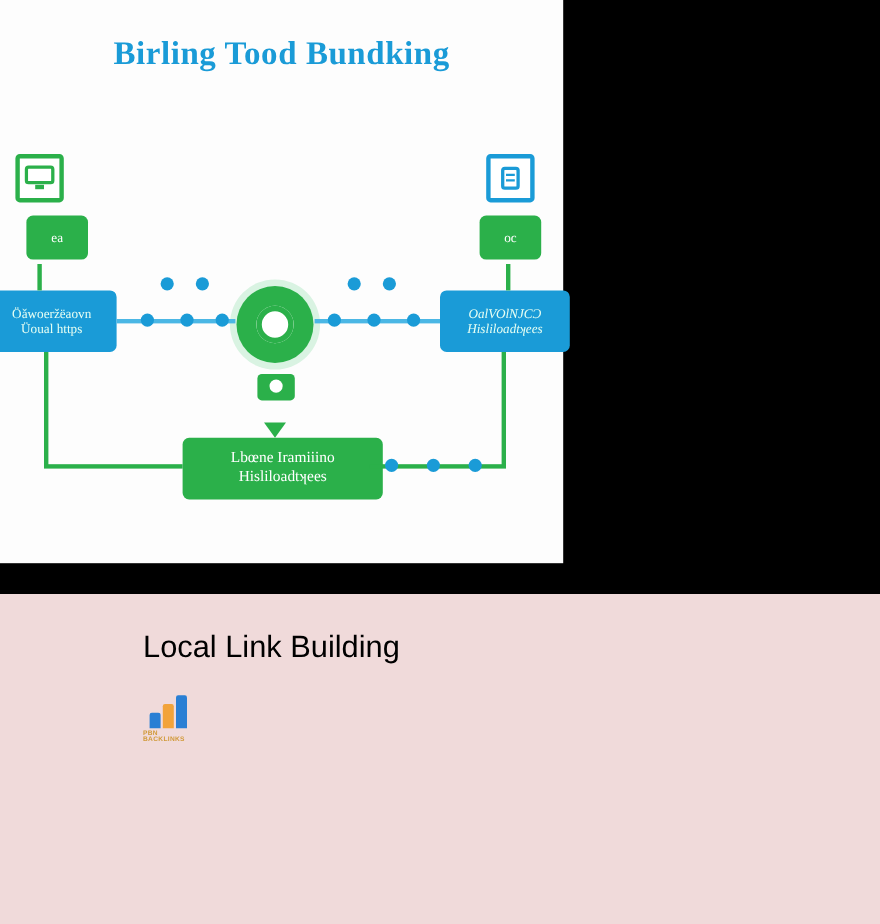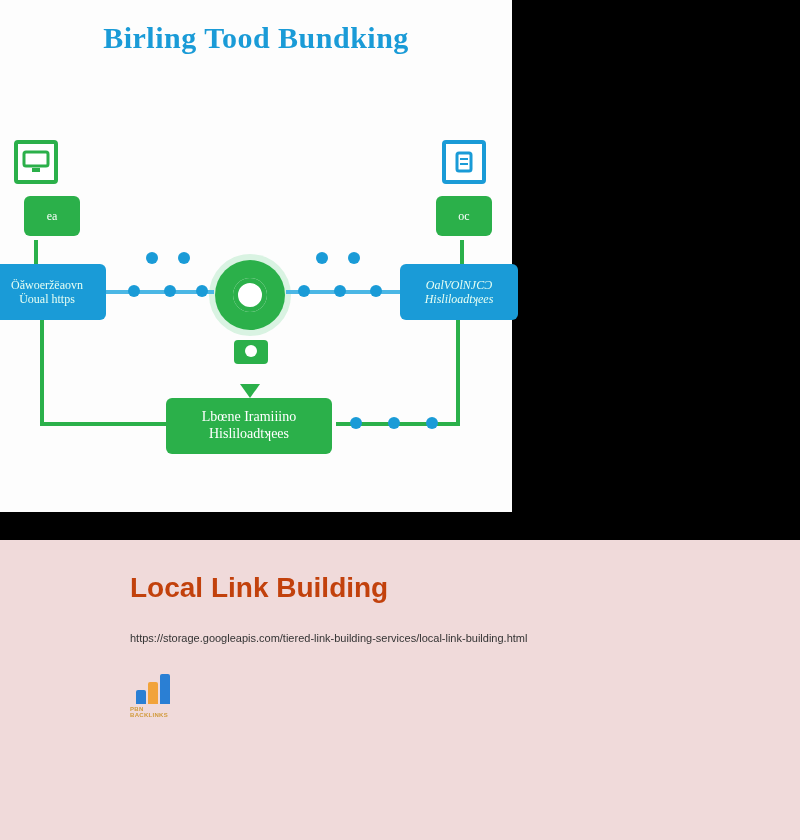--- a/index.html
+++ b/index.html
@@ -19,21 +19,21 @@
   .infographic {
     position: absolute;
     left: 0;
     top: 0;
     width: 512px;
     height: 512px;
     background: #fdfdfd;
   }
   .ig-title {
     text-align: center;
-    padding-top: 21px;
+    padding-top: 32px;
     font-family: Georgia, 'Times New Roman', serif;
     font-weight: bold;
     color: #1a9bd7;
   }
   .ig-title .line1 { font-size: 30px; letter-spacing: 0.5px; }
   .ig-title .line2 { font-size: 30px; margin-top: 2px; }
 
   
   .diagram {
     position: absolute;
@@ -65,21 +65,21 @@
   }
   .node-blue {
     background: #1a9bd7;
     color: #e7fff3;
     width: 118px;
     height: 56px;
   }
   .node-green-big {
     background: #2bb04a;
     color: #fff;
-    width: 166px;
+    width: 182px;
     height: 56px;
     font-size: 14px;
   }
   .icon-box {
     position: absolute;
     width: 44px;
     height: 44px;
     border: 4px solid #2bb04a;
     border-radius: 4px;
     background: #fff;
@@ -142,22 +142,22 @@
 
   
   .lower {
     width: 800px;
     height: 300px;
     background: #f0dada;
     padding: 32px 0 0 130px;
   }
   .page-title {
     font-size: 28px;
-    font-weight: 700;
-    color: #c2410c;
+    font-weight: 400;
+    color: #000000;
     margin-bottom: 28px;
   }
   .page-url {
     font-size: 11px;
     color: #333;
     margin-bottom: 30px;
   }
   .logo {
     width: 48px;
     height: 40px;
@@ -259,20 +259,19 @@
       <div class="dot" style="left:350px; top:277px;"></div>
       <div class="dot" style="left:388px; top:277px;"></div>
       <div class="dot" style="left:426px; top:277px;"></div>
 
     </div>
   </div>
 </div>
 
 <div class="lower">
   <h1 class="page-title">Local Link Building</h1>
-  <div class="page-url">https://storage.googleapis.com/tiered-link-building-services/local-link-building.html</div>
   <div class="logo">
     <div class="logo-bar logo-b1"></div>
     <div class="logo-bar logo-b2"></div>
     <div class="logo-bar logo-b3"></div>
     <div class="logo-txt">PBN BACKLINKS</div>
   </div>
 </div>
 
 </body></html>

